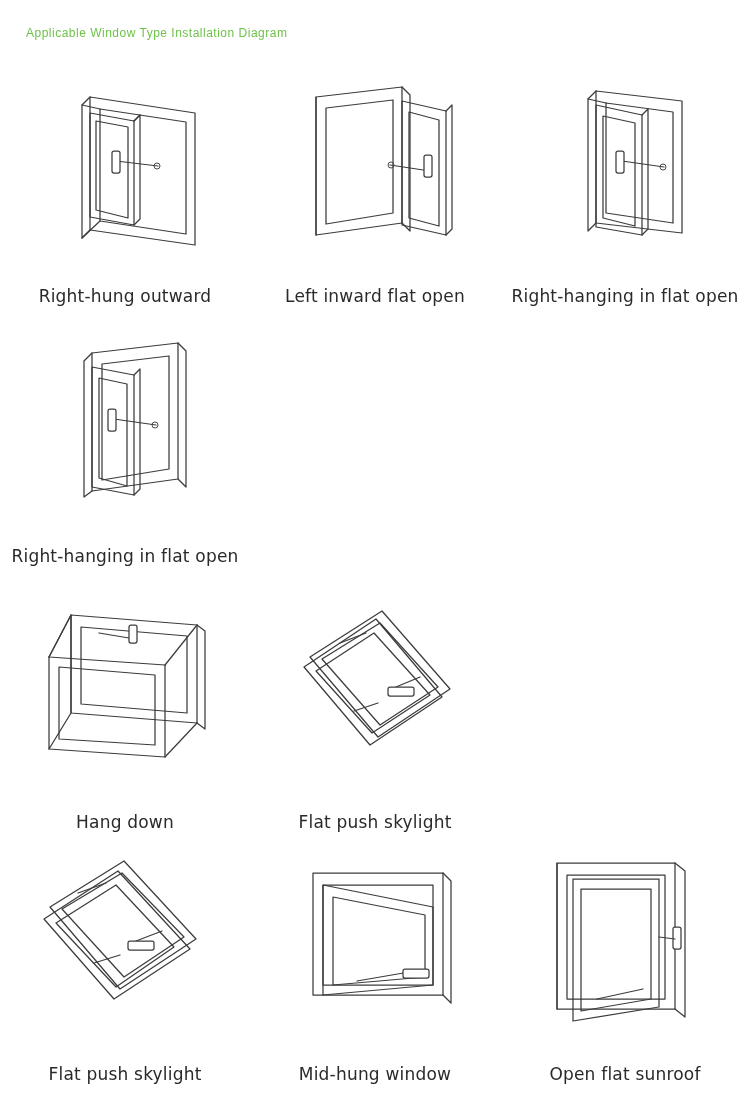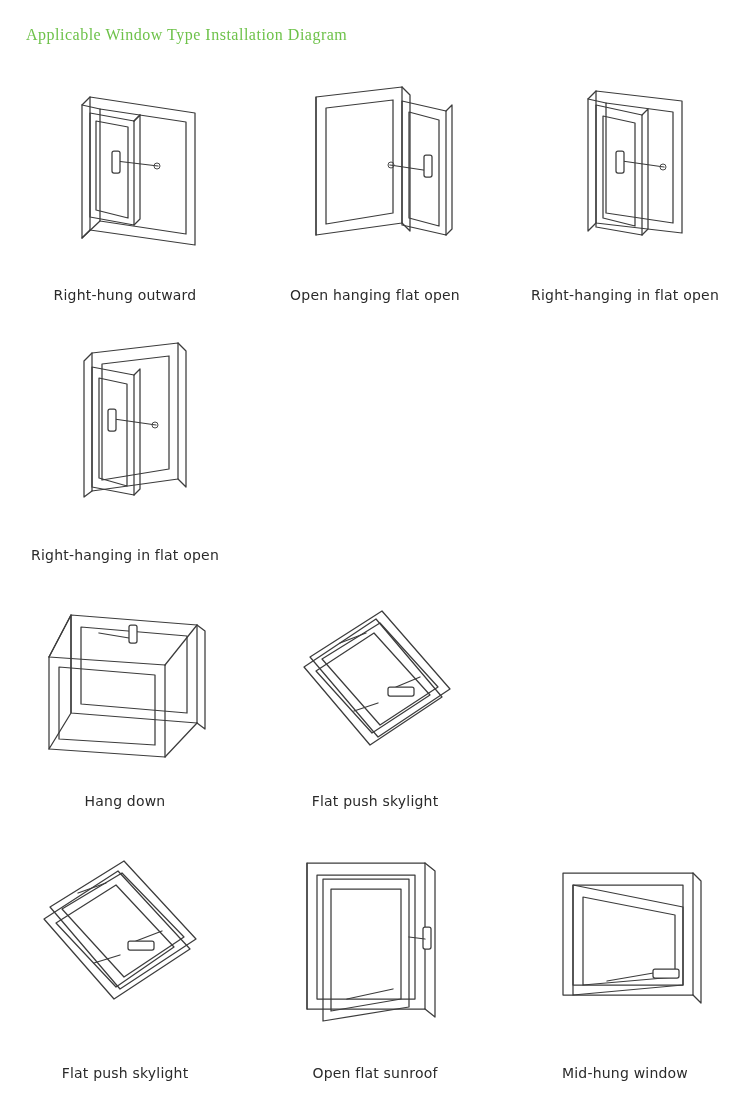--- a/index.html
+++ b/index.html
@@ -11,24 +11,24 @@
     width: 750px;
     height: 1104px;
     font-family: "DejaVu Sans", sans-serif;
     overflow: hidden;
     position: relative;
   }
   .page-title {
     position: absolute;
     left: 26px;
     top: 26px;
-    font-size: 16px;
+    font-size: 12px;
     letter-spacing: 0.5px;
     color: #6ec24a;
-    font-family: Liberation Serif, serif;
+    font-family: Liberation Sans, sans-serif;
     white-space: nowrap;
   }
   .grid {
     position: absolute;
     left: 0;
     top: 70px;
     width: 750px;
     display: flex;
     flex-direction: column;
   }
@@ -51,32 +51,32 @@
     width: 240px;
     height: 200px;
     display: flex;
     align-items: center;
     justify-content: center;
   }
   .figure svg {
     display: block;
   }
   .caption {
-    font-size: 14px;
+    font-size: 17px;
     color: #2a2a2a;
     letter-spacing: 0.2px;
     text-align: center;
     white-space: nowrap;
     font-family: "DejaVu Sans", sans-serif;
     line-height: 1;
   }
   
   .row1 .caption { margin-top: 18px; }
   .row2 .caption { margin-top: 20px; }
-  .row3 .caption { margin-top: 8px; }
+  .row3 .caption { margin-top: 28px; }
   .row4 .caption { margin-top: 22px; }
 
   .sk { fill: none; stroke: #3c3c3c; stroke-width: 1.25; stroke-linejoin: round; stroke-linecap: round; }
   .sk-thin { fill: none; stroke: #4a4a4a; stroke-width: 1; }
   .sk-fillw { fill: #ffffff; stroke: #3c3c3c; stroke-width: 1.25; stroke-linejoin: round; }
 </style>
 </head>
 <body>
 
 <div class="page-title" style="color: rgb(110, 194, 74);">Applicable Window Type Installation Diagram</div>
@@ -120,21 +120,21 @@
 
           <path class="sk" d="M122 26 L166 36 L166 160 L122 150 Z"></path>
           <path class="sk" d="M129 37 L159 45 L159 151 L129 143 Z"></path>
           <path class="sk" d="M166 36 L172 30 L172 154 L166 160"></path>
 
           <path class="sk" d="M110 90 L150 96"></path>
           <rect class="sk-fillw" x="144" y="80" width="8" height="22" rx="2"></rect>
           <circle class="sk-thin" cx="111" cy="90" r="3"></circle>
         </svg>
       </div>
-      <div class="caption">Open hanging flat open</div>
+      <div class="caption">Left inward flat open</div>
     </div>
 
     <div class="cell">
       <div class="figure">
         <svg width="190" height="190" viewBox="0 0 190 190">
 
           <path class="sk" d="M66 16 L152 26 L152 158 L66 148 Z"></path>
           <path class="sk" d="M76 28 L143 37 L143 148 L76 138 Z"></path>
           <path class="sk" d="M66 16 L58 24 L58 156 L66 148"></path>
           <path class="sk" d="M58 24 L76 28"></path>
@@ -237,48 +237,48 @@
           <path class="sk" d="M74 114 L100 106"></path>
         </svg>
       </div>
       <div class="caption">Flat push skylight</div>
     </div>
 
     <div class="cell">
       <div class="figure">
         <svg width="200" height="190" viewBox="0 0 200 190">
 
+          <path class="sk" d="M38 24 L168 24 L168 146 L38 146 Z"></path>
+          <path class="sk" d="M48 36 L158 36 L158 136 L48 136 Z"></path>
+          <path class="sk" d="M168 24 L176 32 L176 154 L168 146"></path>
+
+          <path class="sk" d="M48 36 L158 58 L158 136 L48 146 Z"></path>
+          <path class="sk" d="M58 48 L150 66 L150 128 L58 136 Z"></path>
+
+          <path class="sk" d="M82 132 L140 122"></path>
+          <rect class="sk-fillw" x="128" y="120" width="26" height="9" rx="2"></rect>
+        </svg>
+      </div>
+      <div class="caption">Mid-hung window</div>
+    </div>
+
+    <div class="cell">
+      <div class="figure">
+        <svg width="200" height="190" viewBox="0 0 200 190">
+
           <path class="sk" d="M32 14 L150 14 L150 160 L32 160 Z"></path>
           <path class="sk" d="M42 26 L140 26 L140 150 L42 150 Z"></path>
           <path class="sk" d="M150 14 L160 22 L160 168 L150 160"></path>
           <path class="sk" d="M32 14 L32 160"></path>
 
           <path class="sk" d="M48 30 L134 30 L134 158 L48 172 Z"></path>
           <path class="sk" d="M56 40 L126 40 L126 150 L56 162 Z"></path>
 
           <path class="sk" d="M72 150 L118 140"></path>
           <rect class="sk-fillw" x="148" y="78" width="8" height="22" rx="2"></rect>
           <path class="sk" d="M134 88 L150 90"></path>
         </svg>
       </div>
       <div class="caption">Open flat sunroof</div>
     </div>
-
-    <div class="cell">
-      <div class="figure">
-        <svg width="200" height="190" viewBox="0 0 200 190">
-
-          <path class="sk" d="M38 24 L168 24 L168 146 L38 146 Z"></path>
-          <path class="sk" d="M48 36 L158 36 L158 136 L48 136 Z"></path>
-          <path class="sk" d="M168 24 L176 32 L176 154 L168 146"></path>
-
-          <path class="sk" d="M48 36 L158 58 L158 136 L48 146 Z"></path>
-          <path class="sk" d="M58 48 L150 66 L150 128 L58 136 Z"></path>
-
-          <path class="sk" d="M82 132 L140 122"></path>
-          <rect class="sk-fillw" x="128" y="120" width="26" height="9" rx="2"></rect>
-        </svg>
-      </div>
-      <div class="caption">Mid-hung window</div>
-    </div>
   </div>
 
 </div>
 
 </body></html>

